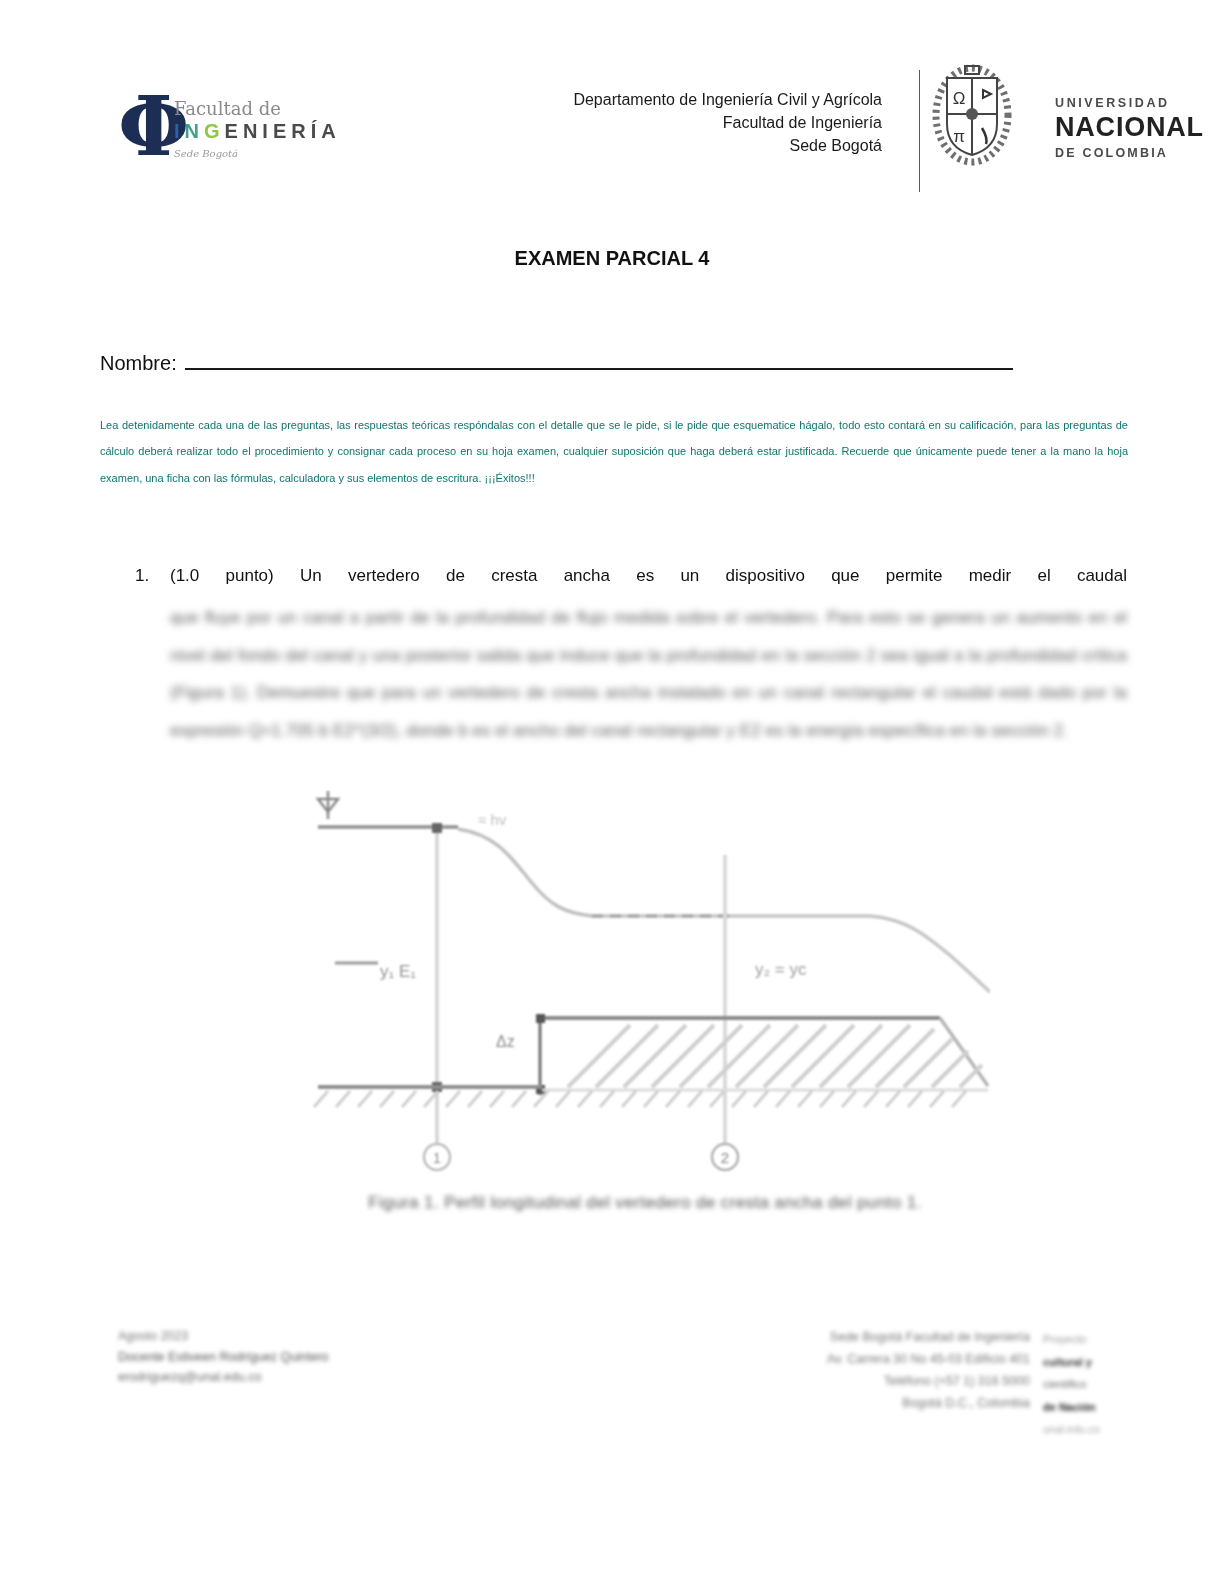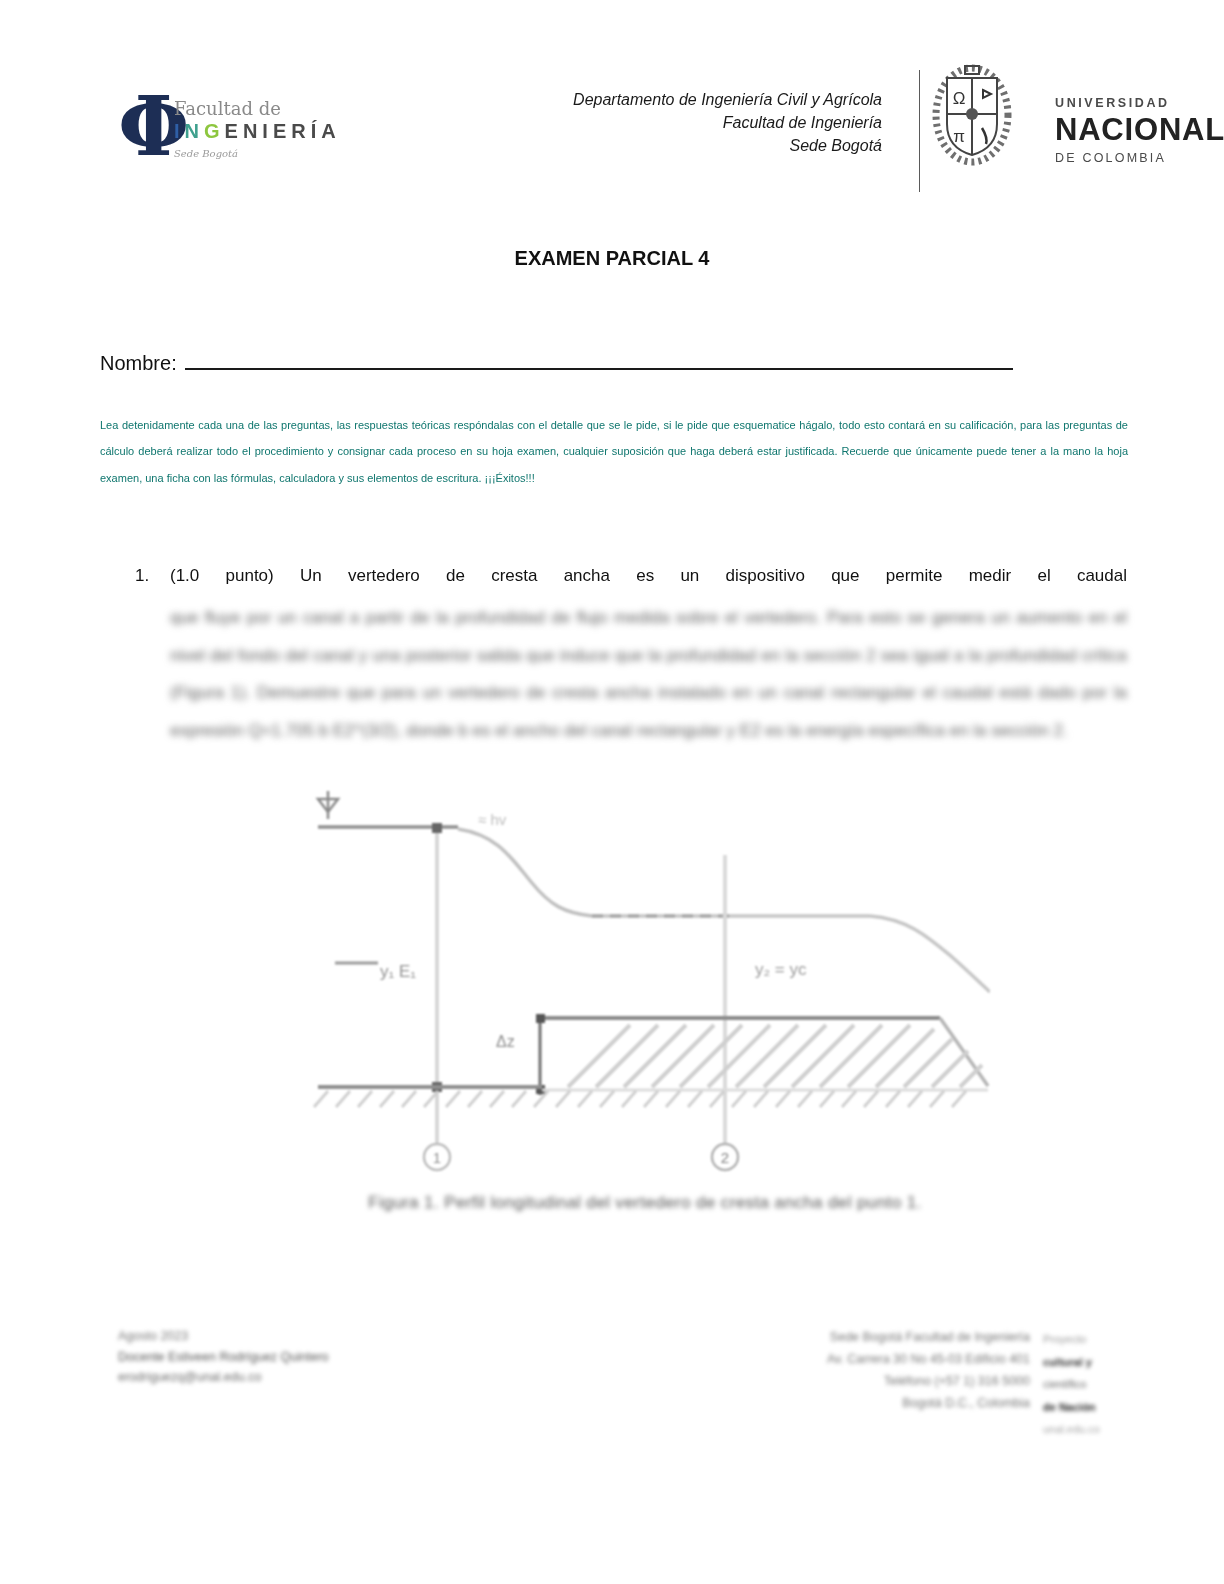--- a/index.html
+++ b/index.html
@@ -14,29 +14,29 @@
   .fac-logo { position:absolute; left:118px; top:88px; width:240px; height:90px; }
   .fac-phi  { position:absolute; left:0; top:-6px; font-family:"DejaVu Serif", serif;
               font-size:82px; line-height:88px; font-weight:bold; color:#1d2e55; }
   .fac-text { position:absolute; left:56px; top:10px; }
   .fac-label{ font-family:"DejaVu Serif", serif; font-size:18px; color:#8a8a8a; }
   .fac-name { font-size:20px; font-weight:bold; letter-spacing:5px; color:#4a4a4a; margin-top:1px; }
   .fac-name .c1{ color:#2f5fa5; } .fac-name .c2{ color:#3fa08e; } .fac-name .c3{ color:#8dc63f; }
   .fac-sede { font-family:"DejaVu Serif", serif; font-style:italic; font-size:10px; color:#9a9a9a; margin-top:5px; }
 
   .dept { position:absolute; right:342px; top:88px; text-align:right;
-          font-style:italic; font-size:16px; line-height:23px; color:#1a1a1a; }
+          font-size:16px; line-height:23px; color:#1a1a1a; }
 
   .hdr-divider { position:absolute; left:919px; top:70px; width:1px; height:122px; background:#5a5a5a; }
 
   .crest { position:absolute; left:931px; top:62px; }
   .unal-text { position:absolute; left:1018px; top:96px; color:#3a3a3a;margin-left:37px; }
   .unal-l1 { font-size:12.5px; font-weight:bold; letter-spacing:2.6px; color:#4a4a4a; }
-  .unal-l2 { font-size:31px;  font-weight:bold; letter-spacing:0.8px; color:#222; margin-top:2px; }
-  .unal-l3 { font-size:12.5px; font-weight:normal; letter-spacing:2.2px; color:#4a4a4a; margin-top:3px; }
+  .unal-l2 { font-size:27px;  font-weight:bold; letter-spacing:0.8px; color:#222; margin-top:2px; }
+  .unal-l3 { font-size:12.5px; font-weight:bold; letter-spacing:2.2px; color:#4a4a4a; margin-top:3px; }
 
   
   .title { position:absolute; left:0; top:243px; width:100%; text-align:center;
            font-size:20px; font-weight:bold; line-height:30px; }
 
   
   .name-row { position:absolute; left:100px; top:350px; width:1030px; white-space:nowrap; }
   .name-label { font-size:20px; font-weight:normal; }
   .name-line { display:inline-block; width:828px; height:20px;
                border-bottom:2.5px solid #1a1a1a; margin-left:8px; }

